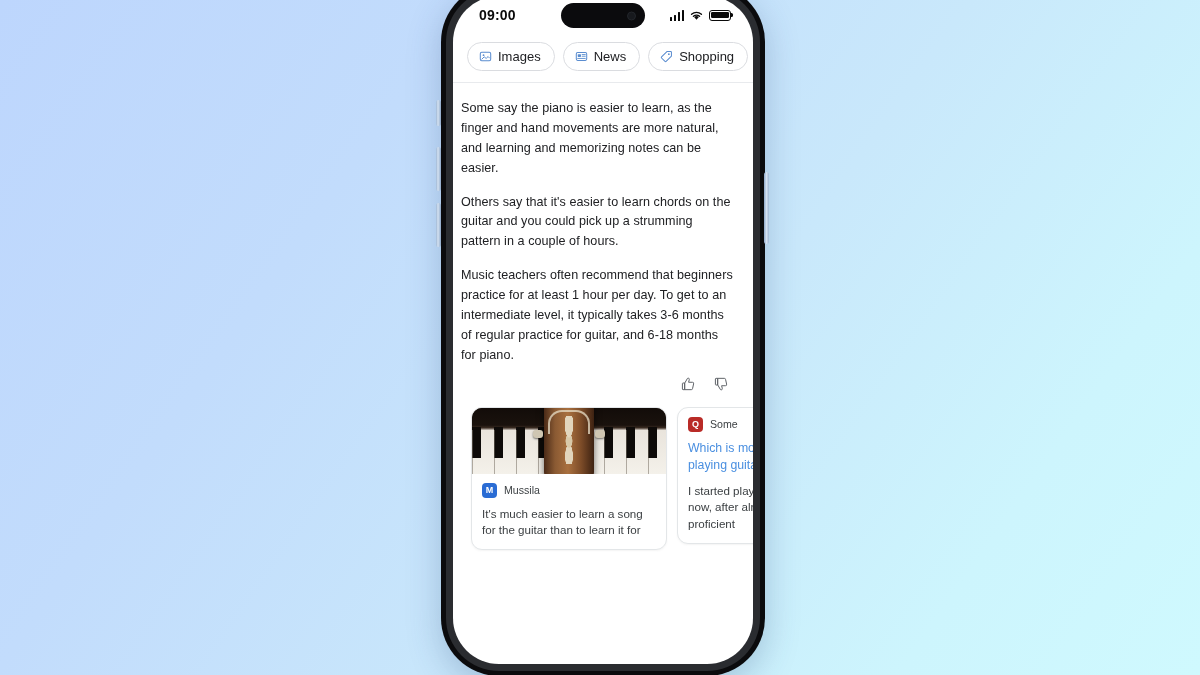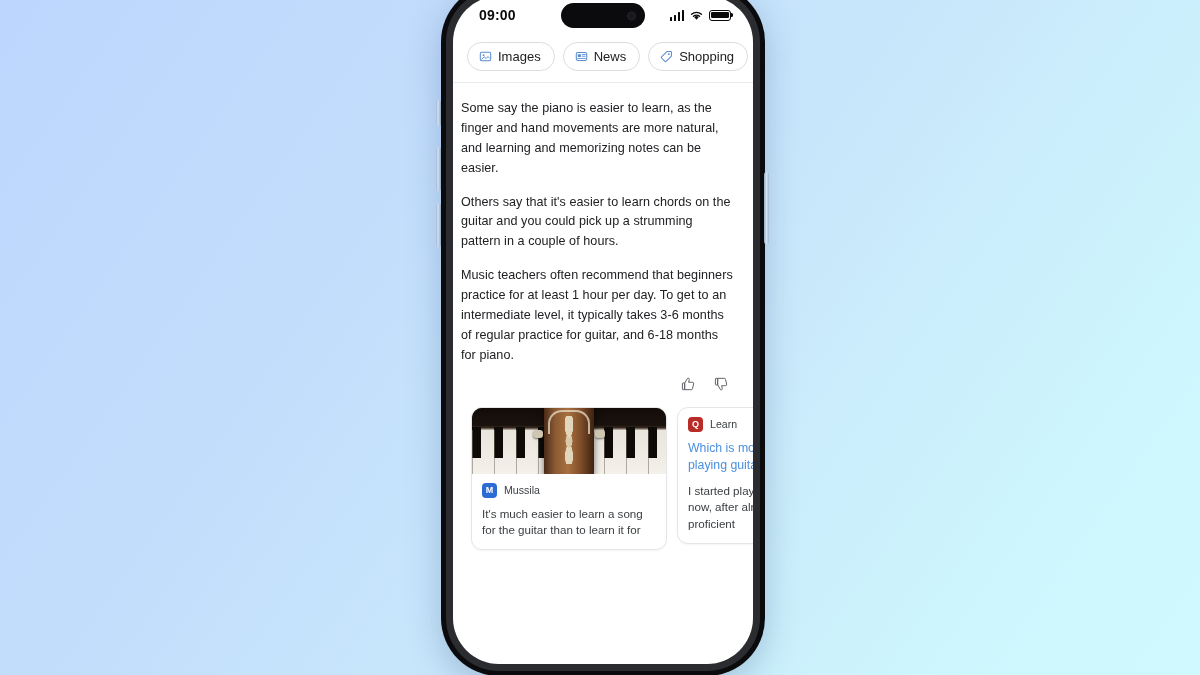--- a/index.html
+++ b/index.html
@@ -427,21 +427,21 @@
             <span class="src-name">Mussila</span>
           </div>
           <div class="card-snippet">It's much easier to learn a song for the guitar than to learn it for</div>
         </div>
       </div>
 
       <div class="card quora">
         <div class="card-body">
           <div class="src-row">
             <span class="src-favicon fav-quora">Q</span>
-            <span class="src-name">Learn</span>
+            <span class="src-name">Some</span>
           </div>
           <div class="card-title quora-title">Which is more playing piano playing guitar</div>
           <div class="card-snippet">I started playing instruments th now, after alm continue to d proficient</div>
         </div>
       </div>
 
     </div>
 
   </div>
 </div>

